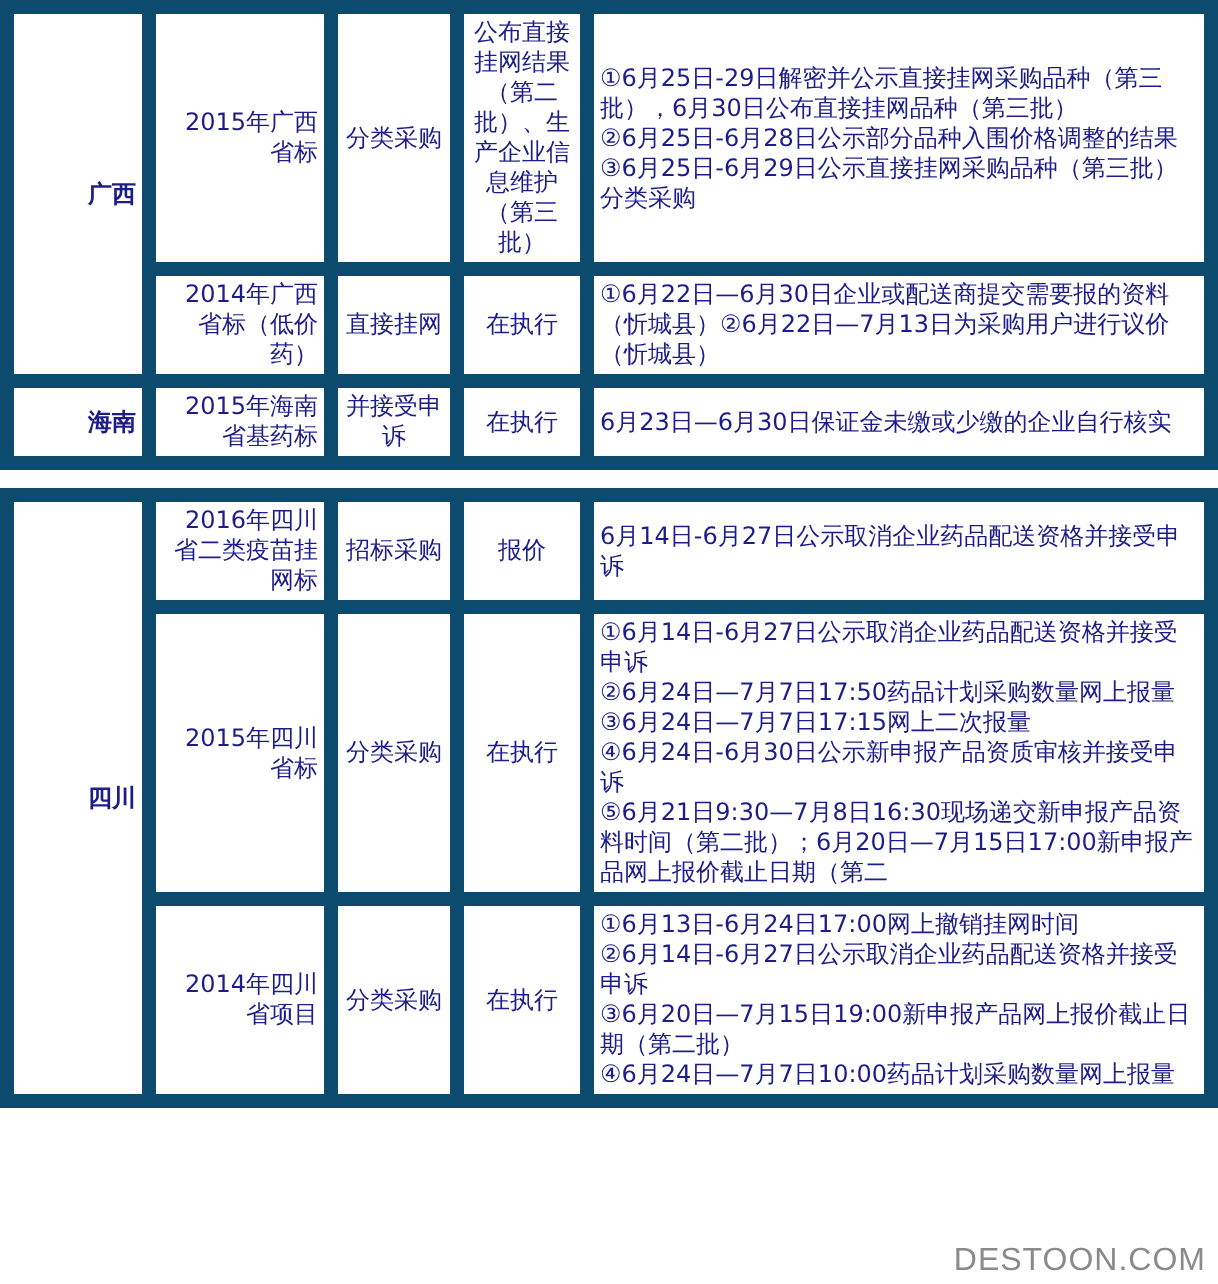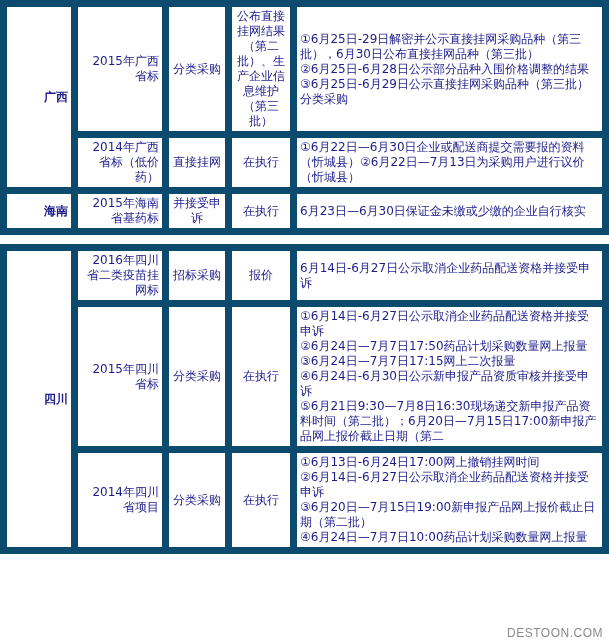--- a/index.html
+++ b/index.html
@@ -40,21 +40,21 @@
   .col-name   { width: 78px; text-align: right; }
   .col-type   { width: 50px; text-align: center; }
   .col-status { width: 52px; text-align: center; }
   .col-detail { text-align: left; }
   .detail-line { display: block; }
   .narrow-text { word-break: break-all; }
   .watermark {
     position: absolute;
     right: 6px;
     bottom: 2px;
-    font-size: 12px;
+    font-size: 16px;
     color: #8a8a8a;
     font-family: "Liberation Sans", sans-serif;
     letter-spacing: 0.5px;
   }
 </style>
 </head>
 <body>
 
 <div class="page">
 

